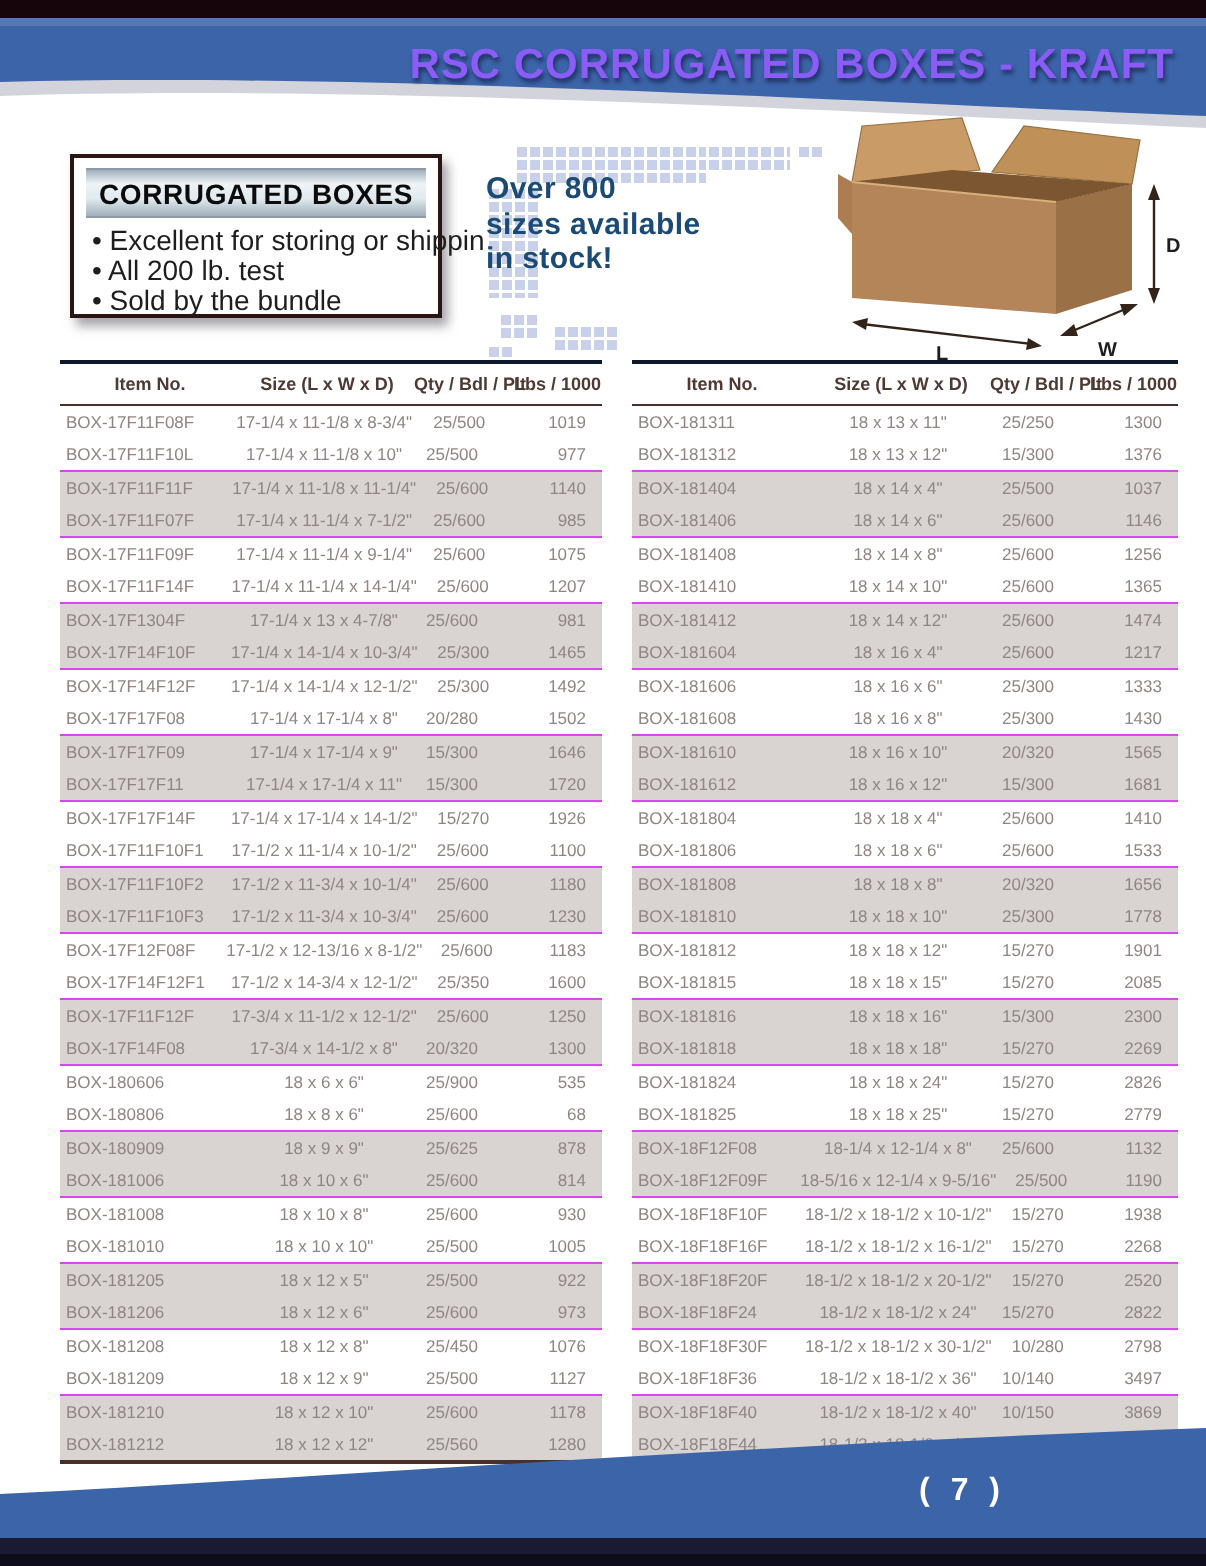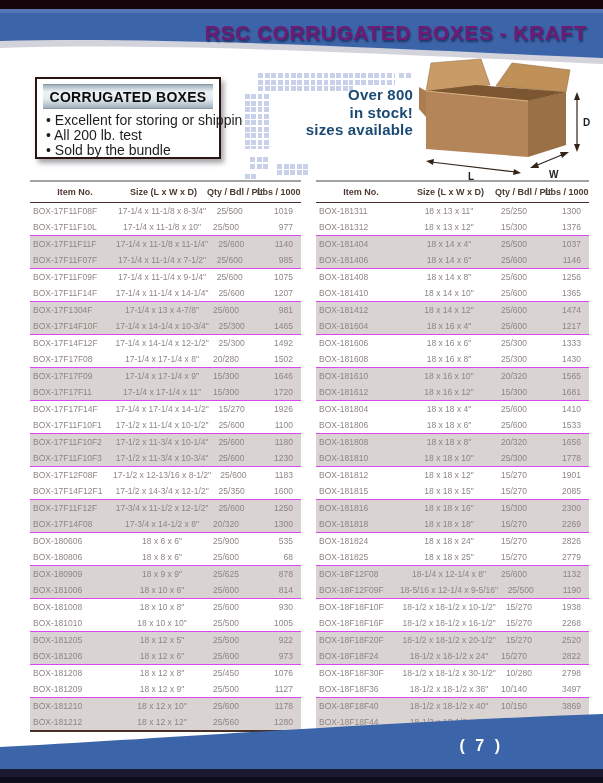--- a/index.html
+++ b/index.html
@@ -5,21 +5,21 @@
   html,body { margin:0; padding:0; background:#ffffff; }
   .page {
     position:relative; width:603px; height:783px; overflow:hidden;
     background:#ffffff; font-family:"Liberation Sans", sans-serif;
   }
 
   
   .header-svg { position:absolute; left:0; top:0; }
   .header-title {
     position:absolute; top:21px; right:16px;
-    color:#701a75; font-size:21px; font-weight:bold; letter-spacing:0.5px;
+    color:#8b5cf6; font-size:21px; font-weight:bold; letter-spacing:0.5px;
     text-shadow:1px 2px 2px rgba(10,10,40,0.55);
     white-space:nowrap;
   }
 
   
   .info-box {
     position:absolute; left:35px; top:77px; width:186px; height:82px;
     background:#ffffff; border:2px solid #2b1510;
     box-shadow:3px 4px 5px rgba(90,90,100,0.55);
     box-sizing:border-box;
@@ -35,35 +35,35 @@
 
   
   .mosaic {
     position:absolute;
     background-color:#c9d0ea;
     background-image:
       repeating-linear-gradient(to right, #ffffff 0 1.5px, rgba(255,255,255,0) 1.5px 6.5px),
       repeating-linear-gradient(to bottom, #ffffff 0 1.5px, rgba(255,255,255,0) 1.5px 6.5px);
   }
   .promo-text {
-    position:absolute; left:243px; top:86px; width:170px; text-align:right;
+    position:absolute; left:243px; top:86px; width:170px; text-align:left;
     font-weight:bold; font-size:15px; line-height:17.5px; color:#1b4b74;
     letter-spacing:0.2px;
   }
 
   
   .box-svg { position:absolute; left:418px; top:56px; }
 
   
   .data-table { position:absolute; top:180px; }
   #table-left  { left:30px;  width:271px; }
   #table-right { left:316px; width:273px; }
   .thead {
     display:flex; height:20px; line-height:20px;
-    border-top:2px solid #a3a3a3; border-bottom:1px solid #463029;
+    border-top:2px solid #0f172a; border-bottom:1px solid #463029;
     font-weight:bold; font-size:9px; color:#4e3a33;
   }
   .thead span { white-space:nowrap; overflow:visible; }
   .tbody { border-bottom:2px solid #463029; }
   .trow { display:flex; height:16px; line-height:16px; font-size:8.5px; color:#8f8683; }
   .trow.shaded { background:#d9d3d2; }
   .trow.group-start { border-top:1px solid #d946ef; }
   .c-item { width:90px; padding-left:3px; text-align:left; white-space:nowrap; }
   .c-size { flex:1; text-align:center; white-space:nowrap; }
   .c-qty  { width:50px; text-align:center; white-space:nowrap; }
@@ -102,22 +102,22 @@
 
   <div class="mosaic" style="left:257px; top:72px; width:96px; height:21px;"></div>
   <div class="mosaic" style="left:353px; top:72px; width:42px; height:14px;"></div>
   <div class="mosaic" style="left:398px; top:72px; width:13px; height:7px;"></div>
   <div class="mosaic" style="left:243px; top:93px; width:27px; height:56px;"></div>
   <div class="mosaic" style="left:249px; top:156px; width:20px; height:13px;"></div>
   <div class="mosaic" style="left:276px; top:162px; width:34px; height:13px;"></div>
   <div class="mosaic" style="left:243px; top:172px; width:13px; height:7px;"></div>
   <div class="promo-text">
     <div>Over 800</div>
+    <div>sizes available</div>
     <div>in stock!</div>
-    <div>sizes available</div>
   </div>
 
   <svg class="box-svg" width="185" height="128" viewBox="0 0 185 128">
 
     <polygon points="1,31 8,35 8,61 1,53" fill="#ab7d50"></polygon>
 
     <polygon points="8,35 72,29 63,3 13,7" fill="#c89b67" stroke="#9a7244" stroke-width="0.6"></polygon>
 
     <polygon points="78,30 148,36 152,14 94,7" fill="#bf9158" stroke="#96703f" stroke-width="0.6"></polygon>
 

